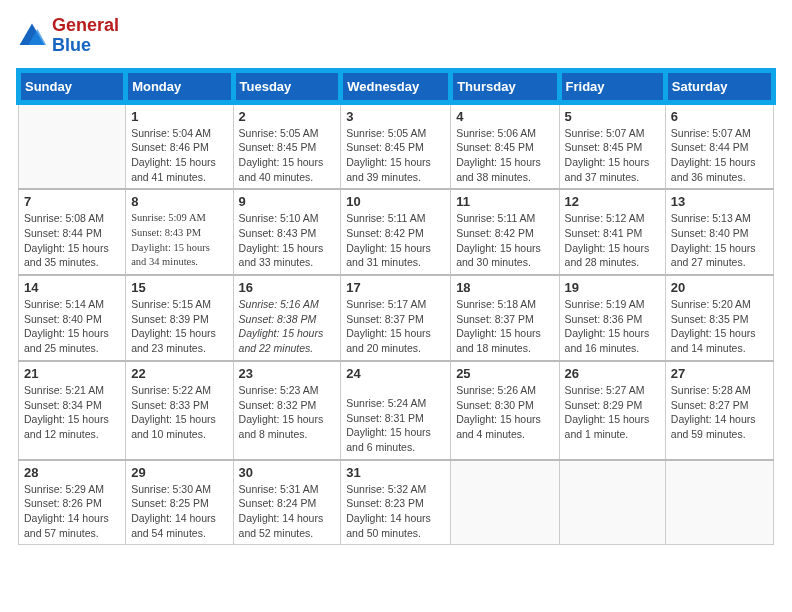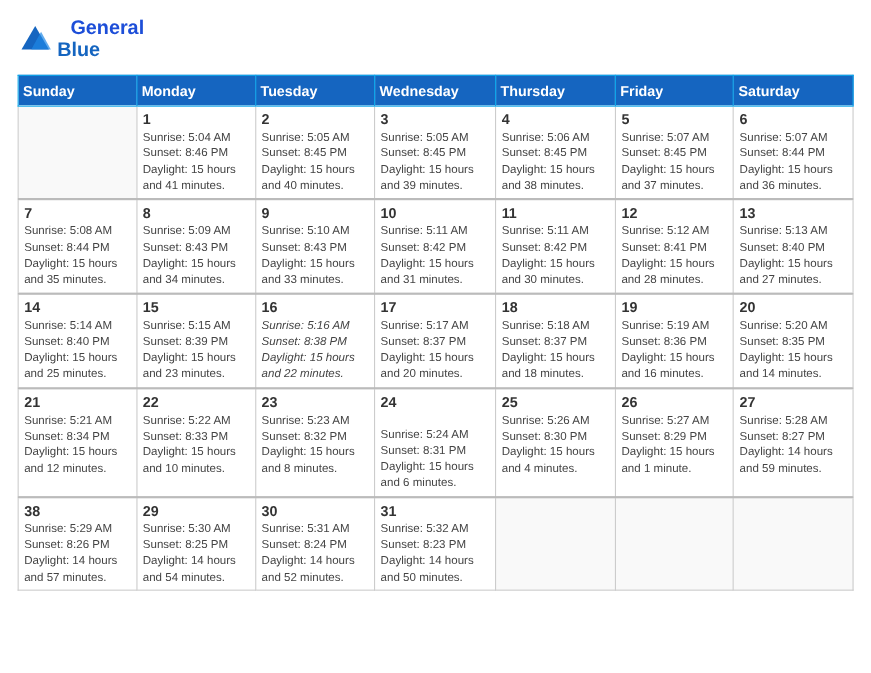--- a/index.html
+++ b/index.html
@@ -22,22 +22,21 @@
       gap: 4px;
     }
     .logo-text {
       display: flex;
       flex-direction: column;
       line-height: 1.1;
     }
     .logo-general {
       font-size: 18px;
       font-weight: bold;
-      color: #1d4ed8;
-      margin-left: 12px;
+      color: #b91c1c;
     }
     .logo-blue {
       font-size: 18px;
       font-weight: bold;
       color: #1565c0;
     }
     .logo-icon {
       width: 32px;
       height: 32px;
     }
@@ -59,21 +58,21 @@
       border-collapse: collapse;
       font-size: 11px;
     }
     thead tr th {
       background-color: #1565c0;
       color: #fff;
       padding: 6px 4px;
       text-align: left;
       font-size: 13px;
       font-weight: bold;
-      border: 1px solid #0ea5e9;
+      border: 5px solid #0ea5e9;
     }
     tbody tr td {
       border: 1px solid #ccc;
       vertical-align: top;
       padding: 4px 5px;
       min-height: 80px;
       width: 113px;
     }
     tbody tr {
       background: #fff;
@@ -177,21 +176,21 @@
       <tr class="row-divider">
         <td>
           <span class="day-number">7</span>
           <div class="day-info" style="white-space: pre-line;">Sunrise: 5:08 AM
 Sunset: 8:44 PM
 Daylight: 15 hours
 and 35 minutes.</div>
         </td>
         <td>
           <span class="day-number">8</span>
-          <div class="day-info" style="white-space: pre-line;">Sunrise: 5:09 AM
+          <div class="day-info" style="white-space: pre-line; font-family: Liberation Serif, serif;">Sunrise: 5:09 AM
 Sunset: 8:43 PM
 Daylight: 15 hours
 and 34 minutes.</div>
         </td>
         <td>
           <span class="day-number">9</span>
           <div class="day-info" style="white-space: pre-line;">Sunrise: 5:10 AM
 Sunset: 8:43 PM
 Daylight: 15 hours
 and 33 minutes.</div>
@@ -322,21 +321,21 @@
         <td>
           <span class="day-number">27</span>
           <div class="day-info" style="white-space: pre-line;">Sunrise: 5:28 AM
 Sunset: 8:27 PM
 Daylight: 14 hours
 and 59 minutes.</div>
         </td>
       </tr>
       <tr class="row-divider">
         <td>
-          <span class="day-number">38</span>
+          <span class="day-number">28</span>
           <div class="day-info" style="white-space: pre-line;">Sunrise: 5:29 AM
 Sunset: 8:26 PM
 Daylight: 14 hours
 and 57 minutes.</div>
         </td>
         <td>
           <span class="day-number">29</span>
           <div class="day-info" style="white-space: pre-line;">Sunrise: 5:30 AM
 Sunset: 8:25 PM
 Daylight: 14 hours

